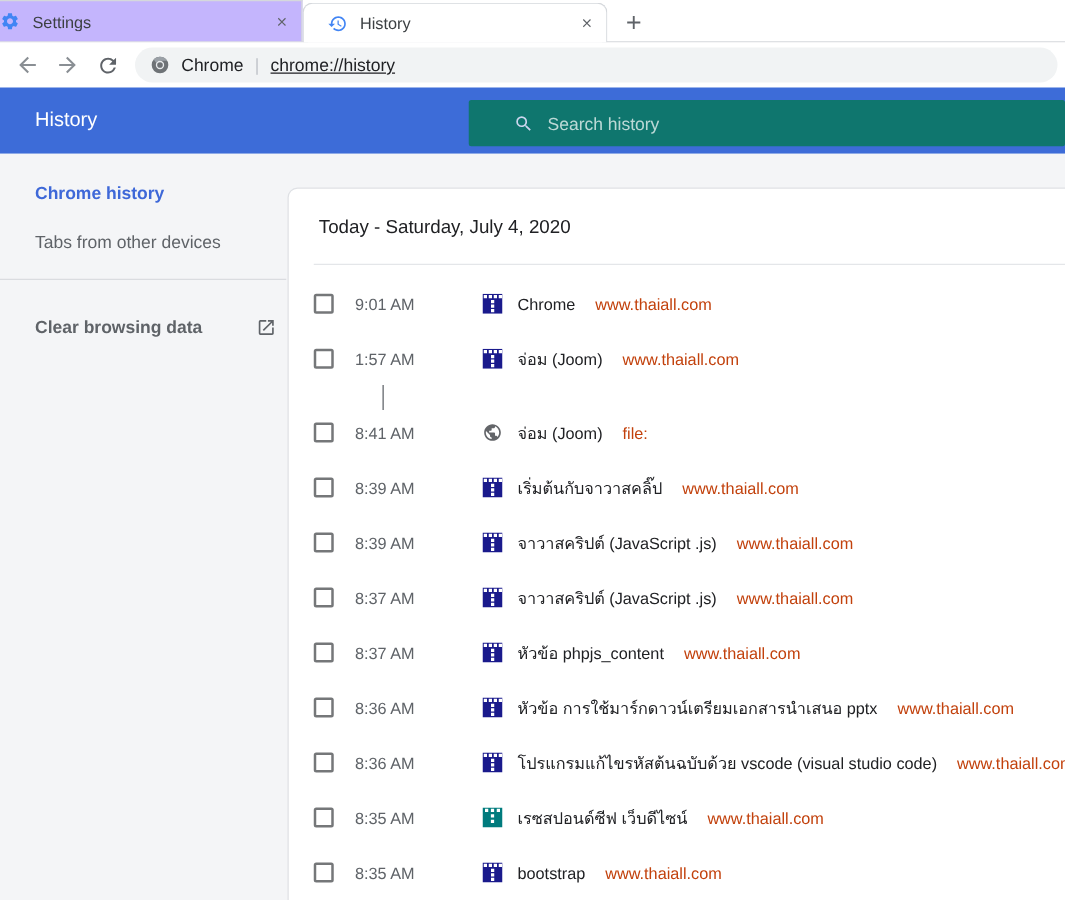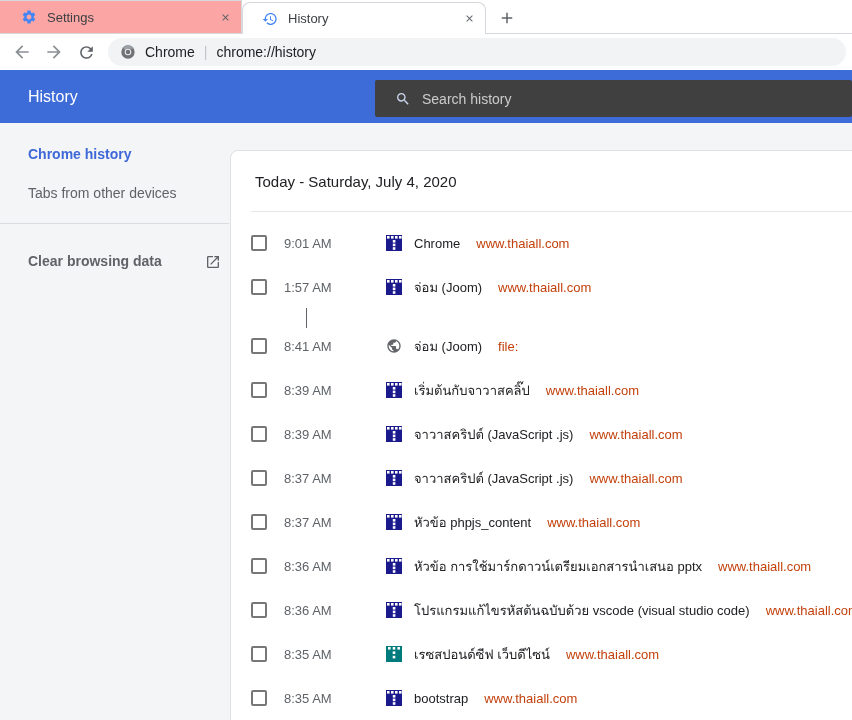--- a/index.html
+++ b/index.html
@@ -4,33 +4,33 @@
 <style>
   html,body{margin:0;padding:0;}
   body{
     width:852px;height:720px;overflow:hidden;position:relative;
     font-family:"Liberation Sans","DejaVu Sans",sans-serif;
     background:#fff;
   }
   
   .tabstrip{position:absolute;left:0;top:0;width:852px;height:34px;background:#fff;border-bottom:1px solid #d5d8dc;box-sizing:border-box;}
   .tab{position:absolute;top:0;height:33px;display:flex;align-items:center;box-sizing:border-box;}
-  .tab-settings{left:0;width:242px;border-top:1px solid #d5d8dc;border-right:1px solid #d5d8dc;background:#fca5a5;padding-left:21px;}
+  .tab-settings{left:0;width:242px;border-top:1px solid #d5d8dc;border-right:1px solid #d5d8dc;background:#c4b5fd;}
   .tab-history{left:242px;width:244px;top:2px;height:32px;background:#fff;border:1px solid #d5d8dc;border-bottom:none;border-radius:8px 8px 0 0;padding-left:19px;z-index:2;}
   .tab-label{font-size:13px;color:#3c4043;margin-left:10px;white-space:nowrap;overflow:hidden;flex:1;}
   .tab-close{width:16px;height:16px;display:flex;align-items:center;justify-content:center;margin-right:8px;cursor:pointer;}
   .newtab-btn{position:absolute;left:496px;top:7px;width:22px;height:22px;display:flex;align-items:center;justify-content:center;cursor:pointer;}
   
   .toolbar{position:absolute;left:0;top:34px;width:852px;height:36px;background:#fff;display:flex;align-items:center;}
   .nav-btn{width:28px;height:28px;display:flex;align-items:center;justify-content:center;margin-left:4px;cursor:pointer;}
   .nav-btn:first-child{margin-left:8px;}
   .omnibox{position:absolute;left:108px;right:6px;top:4px;height:28px;background:#f1f3f4;border-radius:14px;display:flex;align-items:center;padding-left:12px;box-sizing:border-box;cursor:text;}
   .omni-site{font-size:14px;color:#202124;margin-left:9px;}
   .omni-sep{color:#c0c4c9;margin:0 9px;font-size:14px;}
-  .omni-url{font-size:14px;color:#202124;}
+  .omni-url{font-size:14px;color:#202124;text-decoration:underline;}
   
   .page-header{position:absolute;left:0;top:70px;width:852px;height:53px;}
   .page-title{position:absolute;left:28px;top:0;height:53px;display:flex;align-items:center;color:#fff;font-size:16px;}
   .search-box{position:absolute;left:375px;right:0;top:10px;height:37px;border-radius:2px;display:flex;align-items:center;cursor:text;}
   .search-box .ph{font-size:14px;color:rgba(255,255,255,.72);margin-left:11px;}
   .search-box svg{margin-left:20px;}
   
   .content{position:absolute;left:0;top:123px;width:852px;height:597px;background:#f4f5f7;}
   .sidebar{position:absolute;left:0;top:0;width:232px;height:100%;}
   .side-link{position:absolute;left:28px;font-size:14px;font-weight:500;cursor:pointer;white-space:nowrap;}
@@ -115,21 +115,21 @@
       </svg>
     </span>
     <span class="omni-site">Chrome</span>
     <span class="omni-sep">|</span>
     <span class="omni-url">chrome://history</span>
   </div>
 </div>
 
 <div class="page-header" id="blue-header" style="background: rgb(61, 108, 216);">
   <div class="page-title">History</div>
-  <div class="search-box" id="search-box" style="background: #404040;">
+  <div class="search-box" id="search-box" style="background: #0f766e; padding-left: 16px;">
     <svg width="16" height="16" viewBox="0 0 24 24">
         <path fill="#ccd6ee" d="M15.5 14h-.79l-.28-.27A6.471 6.471 0 0 0 16 9.5 6.5 6.5 0 1 0 9.5 16c1.61 0 3.09-.59 4.23-1.57l.27.28v.79l5 5L20.49 19l-5-4.99zm-6 0C7.01 14 5 11.99 5 9.5S7.01 5 9.5 5 14 7.01 14 9.5 11.99 14 9.5 14z"></path>
       </svg>
     <span class="ph">Search history</span>
   </div>
 </div>
 
 <div class="content">
   <div class="sidebar">
     <div class="side-link" style="top: 23px; color: rgb(62, 104, 216); font-weight: bold;" id="side-link-0">Chrome history</div>

